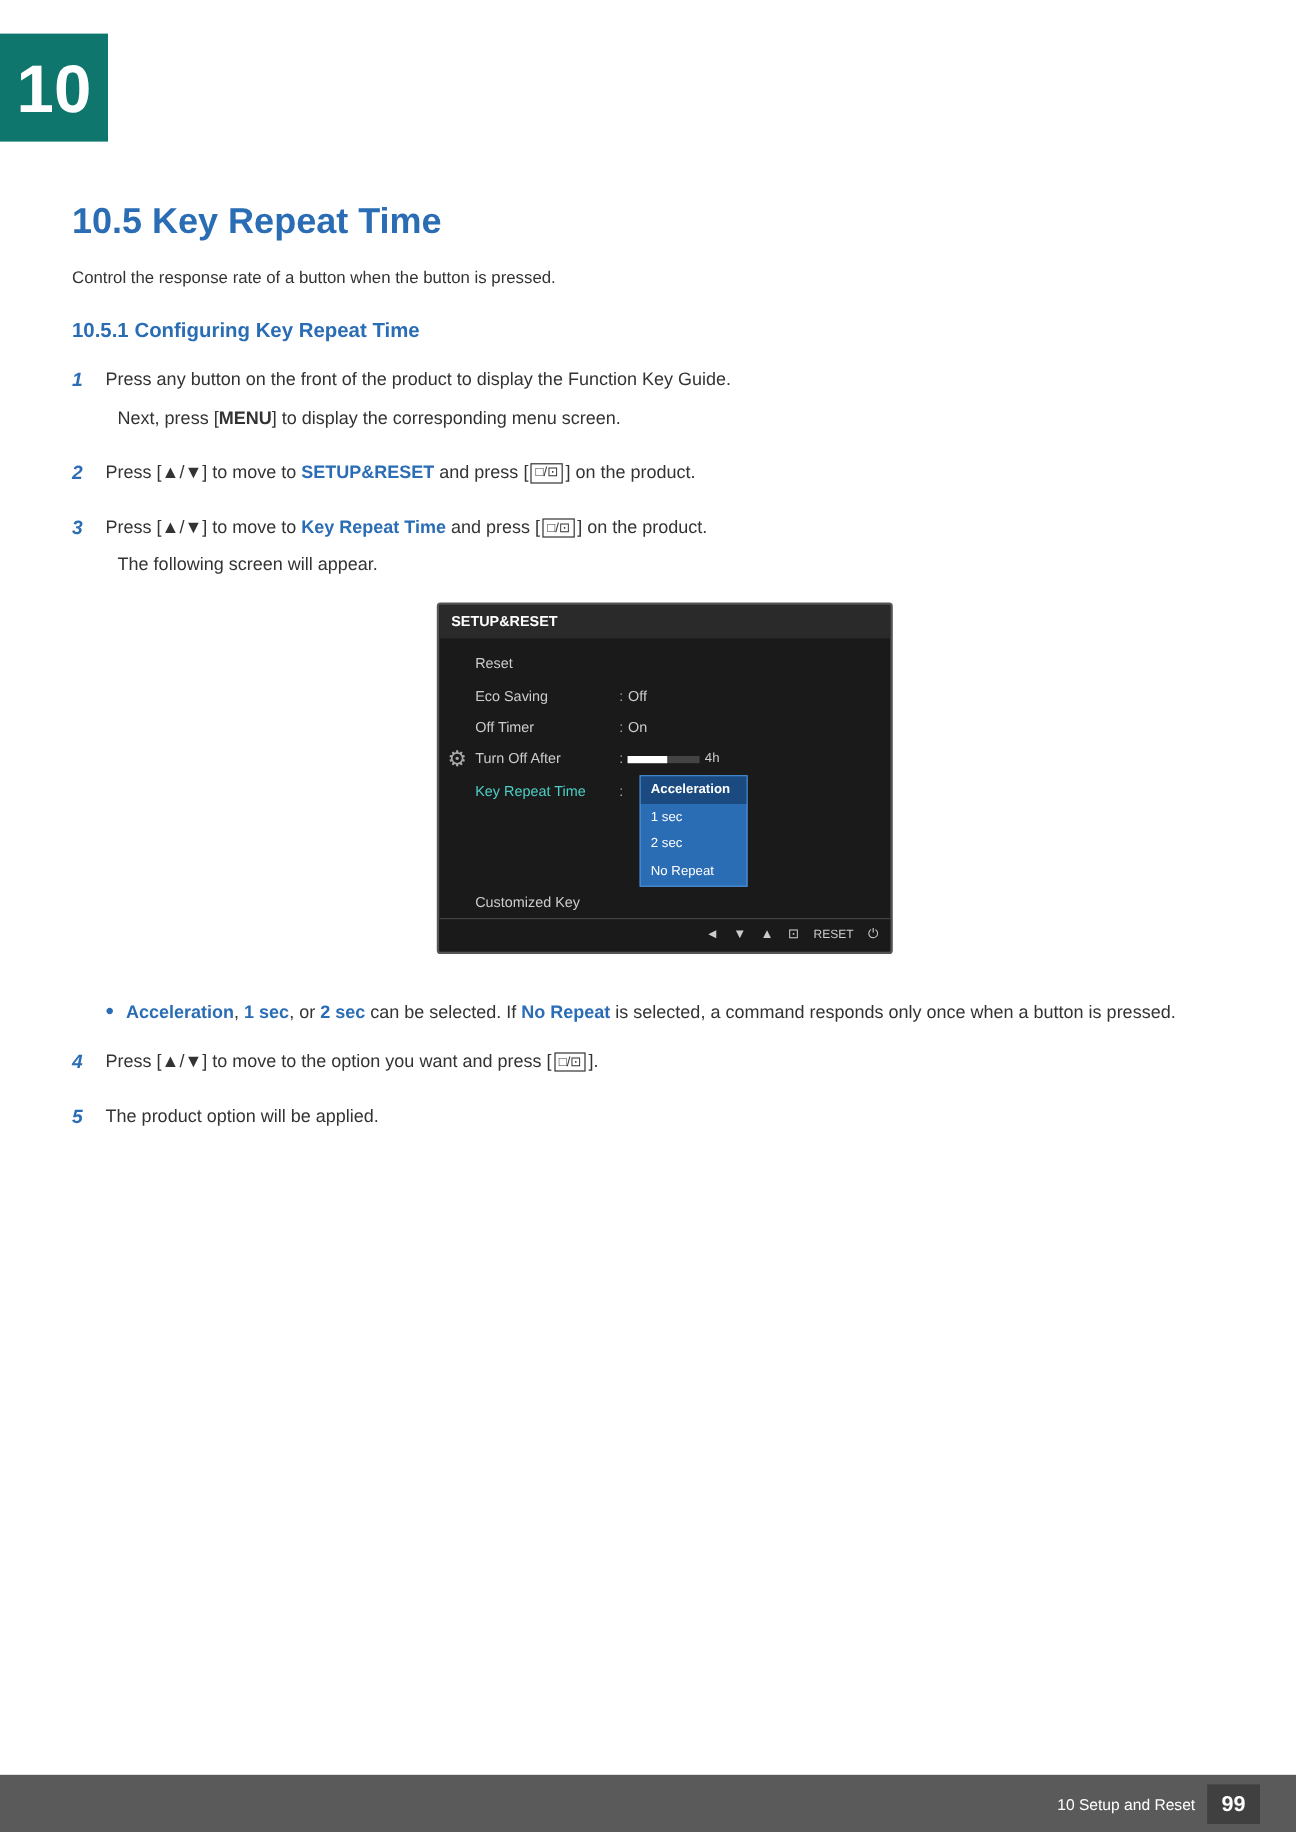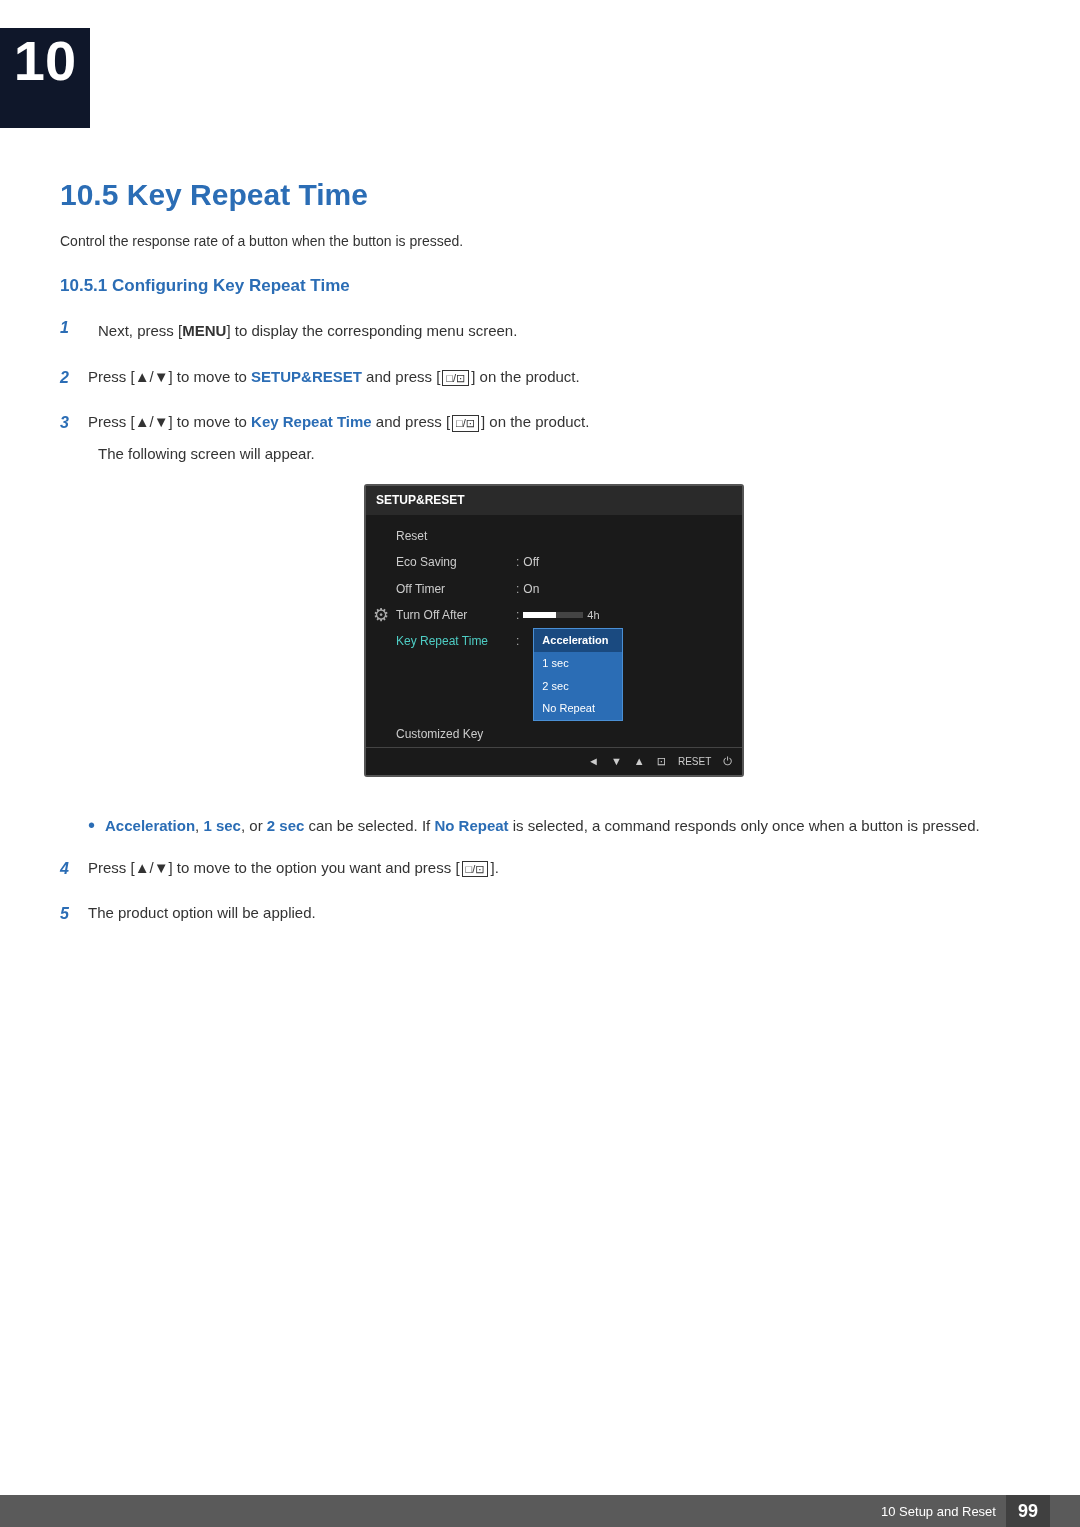--- a/index.html
+++ b/index.html
@@ -18,24 +18,24 @@
     .chapter-header {
       display: flex;
       align-items: center;
       padding: 28px 0 20px 0;
       margin-bottom: 10px;
       border-bottom: none;
     }
 
     .chapter-number-block {
       width: 90px;
-      height: 100px;
-      background: #0f172a;
-      display: flex;
-      align-items: flex-start;
+      height: 90px;
+      background: #0f766e;
+      display: flex;
+      align-items: center;
       justify-content: center;
       color: #fff;
       font-size: 56px;
       font-weight: bold;
       margin-right: 18px;
       flex-shrink: 0;
       position: relative;
     }
 
     .chapter-number-block::before {
@@ -288,21 +288,21 @@
       line-height: 1.2;
       margin-right: 10px;
     }
 
     
     .page-footer {
       position: absolute;
       bottom: 0;
       left: 0;
       right: 0;
-      height: 32px;
+      height: 48px;
       background: #5a5a5a;
       display: flex;
       align-items: center;
       justify-content: flex-end;
       padding: 0 30px;
     }
 
     .footer-text {
       color: #fff;
       font-size: 13px;
@@ -351,20 +351,21 @@
 
   <div class="subsection-title">
     <span>10.5.1</span>&nbsp;<span>Configuring Key Repeat Time</span>
   </div>
 
   <ol class="steps-list">
 
     <li>
       <span class="step-num">1</span>
       <div class="step-content">
+        <p>Press any button on the front of the product to display the Function Key Guide.</p>
         <p class="step-sub">Next, press [<strong>MENU</strong>] to display the corresponding menu screen.</p>
       </div>
     </li>
 
     <li>
       <span class="step-num">2</span>
       <div class="step-content">
         <p>
           Press [▲/▼] to move to <span class="bold-blue">SETUP&amp;RESET</span> and press [<span class="bracket-icon">□/⊡</span>] on the product.
         </p>

